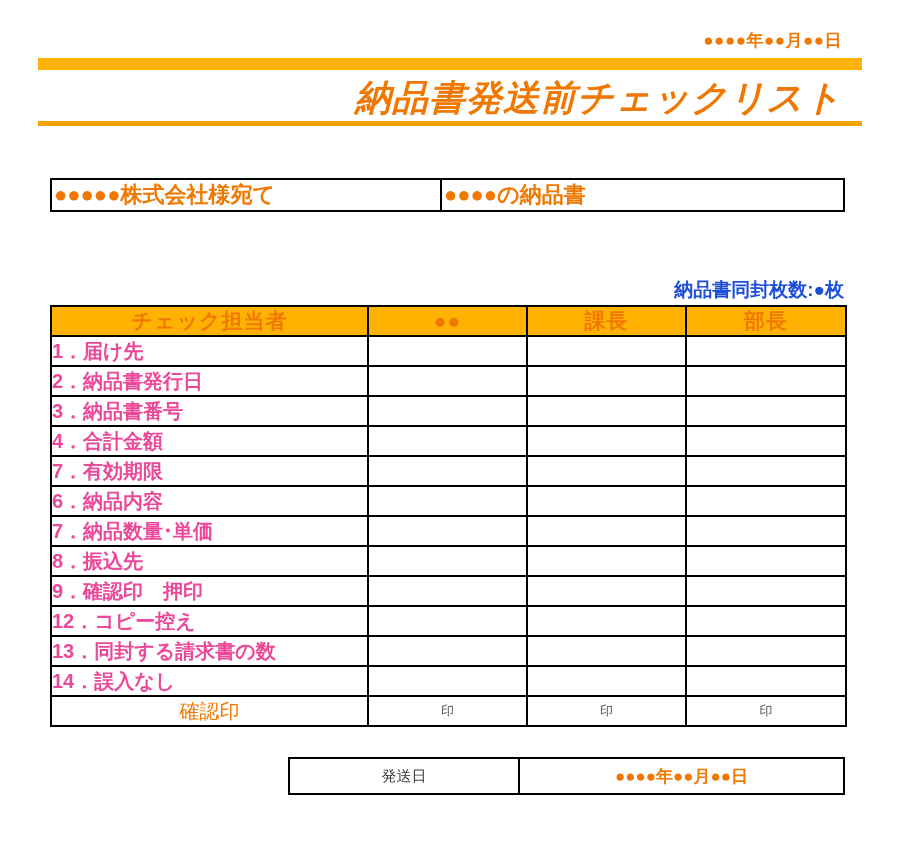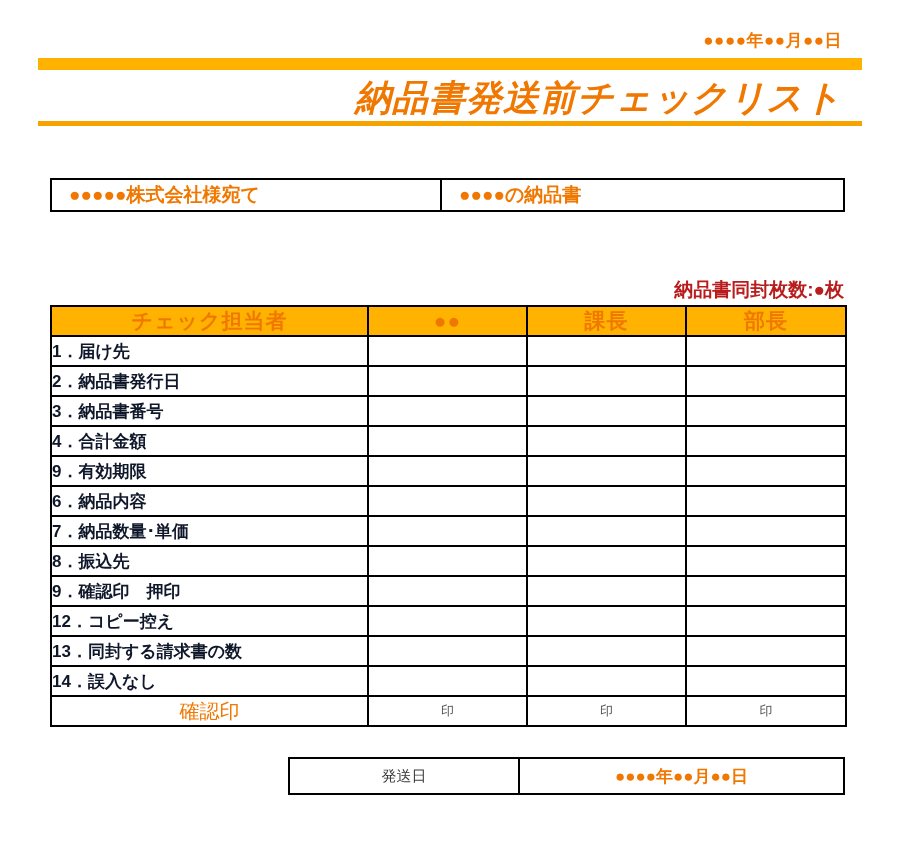--- a/index.html
+++ b/index.html
@@ -55,39 +55,39 @@
     position: absolute;
     left: 50px; top: 178px;
     width: 795px; height: 34px;
     display: flex;
     border: 2px solid #000;
   }
   .addr-cell {
     height: 100%;
     display: flex;
     align-items: center;
-    padding-left: 17px;
-    font-size: 19px;
+    padding-left: 2px;
+    font-size: 22px;
     font-weight: bold;
     color: #f07800;
     white-space: nowrap;
   }
   .addr-cell.left {
     width: 390px;
     border-right: 2px solid #000;
   }
   .addr-cell.right { flex: 1; }
 
   
   .enclosed {
     position: absolute;
     right: 56px; top: 277px;
     font-size: 19px;
     font-weight: bold;
-    color: #b91c1c;
+    color: #1d4ed8;
     white-space: nowrap;
   }
 
   
   table.checklist {
     position: absolute;
     left: 50px; top: 305px;
     width: 795px;
     border-collapse: collapse;
     table-layout: fixed;
@@ -106,22 +106,22 @@
   .hdr {
     background: #ffb300;
     color: #f07800;
     font-size: 21px;
     font-weight: bold;
     text-align: center;
     letter-spacing: 1px;
     height: 31px;
   }
   .item-cell {
-    color: #0f172a;
-    font-size: 17px;
+    color: #ec4899;
+    font-size: 20px;
     font-weight: bold;
     text-align: left;
     padding-left: 6px;
     white-space: nowrap;
   }
   .blank-cell { background: #fff; }
 
   .confirm-label {
     color: #f07800;
     font-size: 20px;
@@ -213,21 +213,21 @@
         <td class="blank-cell"></td>
         <td class="blank-cell"></td>
       </tr>
       <tr>
         <td class="item-cell">4．合計金額</td>
         <td class="blank-cell"></td>
         <td class="blank-cell"></td>
         <td class="blank-cell"></td>
       </tr>
       <tr>
-        <td class="item-cell">9．有効期限</td>
+        <td class="item-cell">7．有効期限</td>
         <td class="blank-cell"></td>
         <td class="blank-cell"></td>
         <td class="blank-cell"></td>
       </tr>
       <tr>
         <td class="item-cell">6．納品内容</td>
         <td class="blank-cell"></td>
         <td class="blank-cell"></td>
         <td class="blank-cell"></td>
       </tr>

